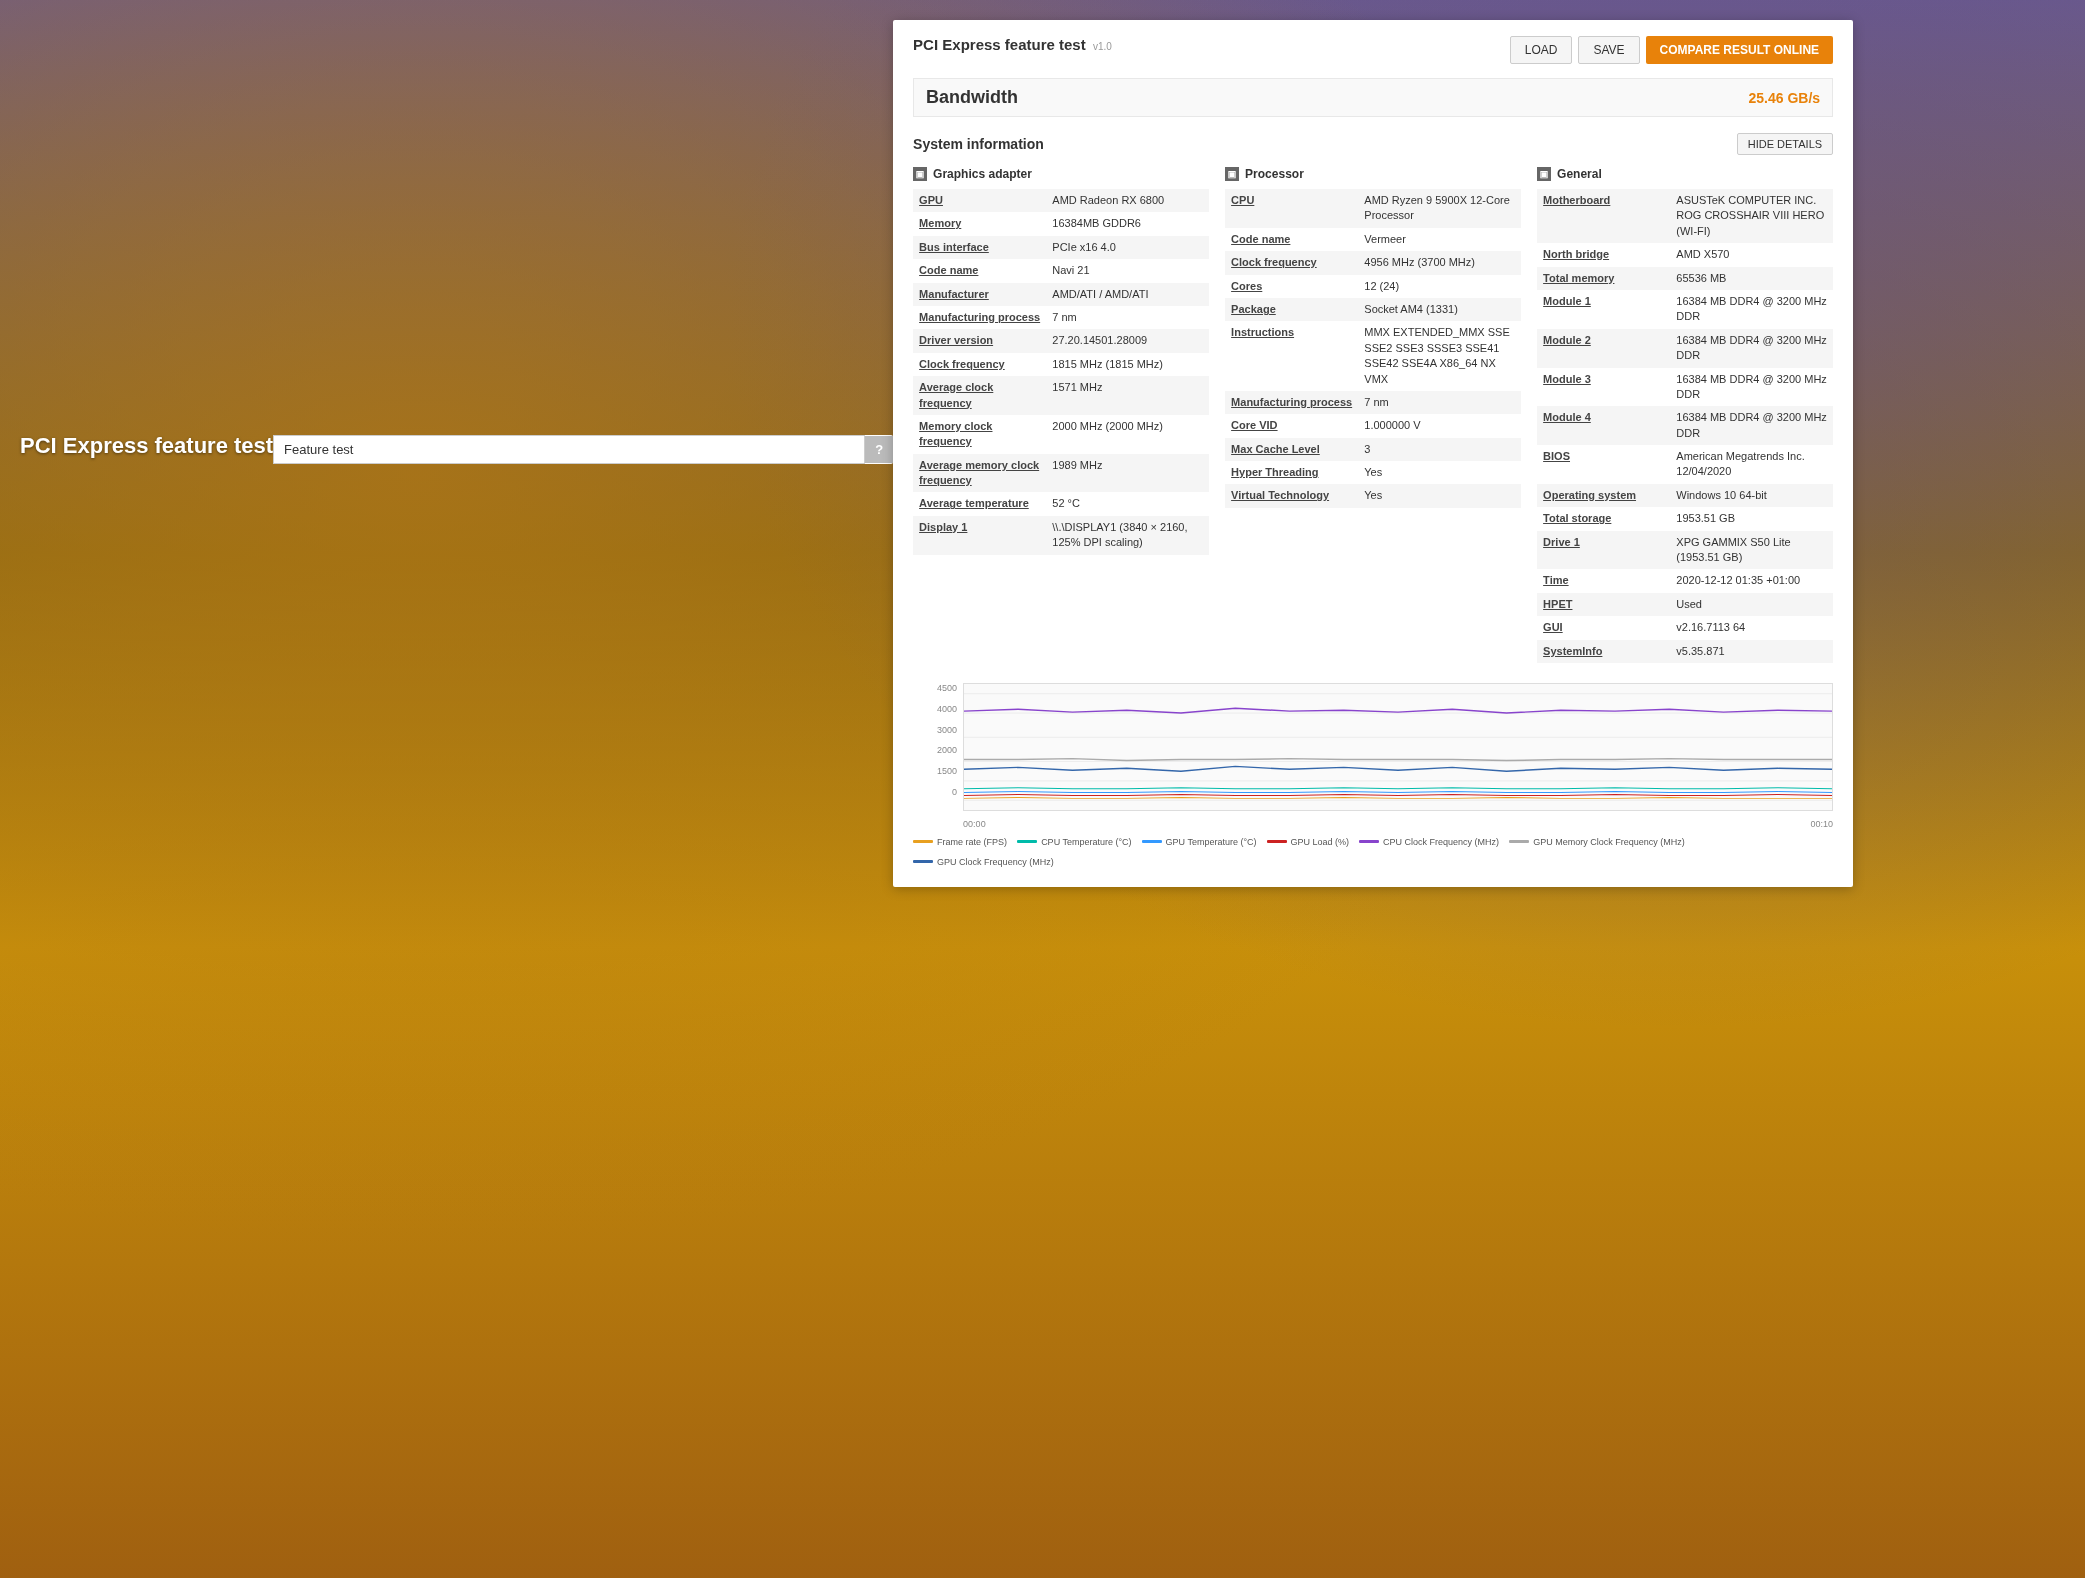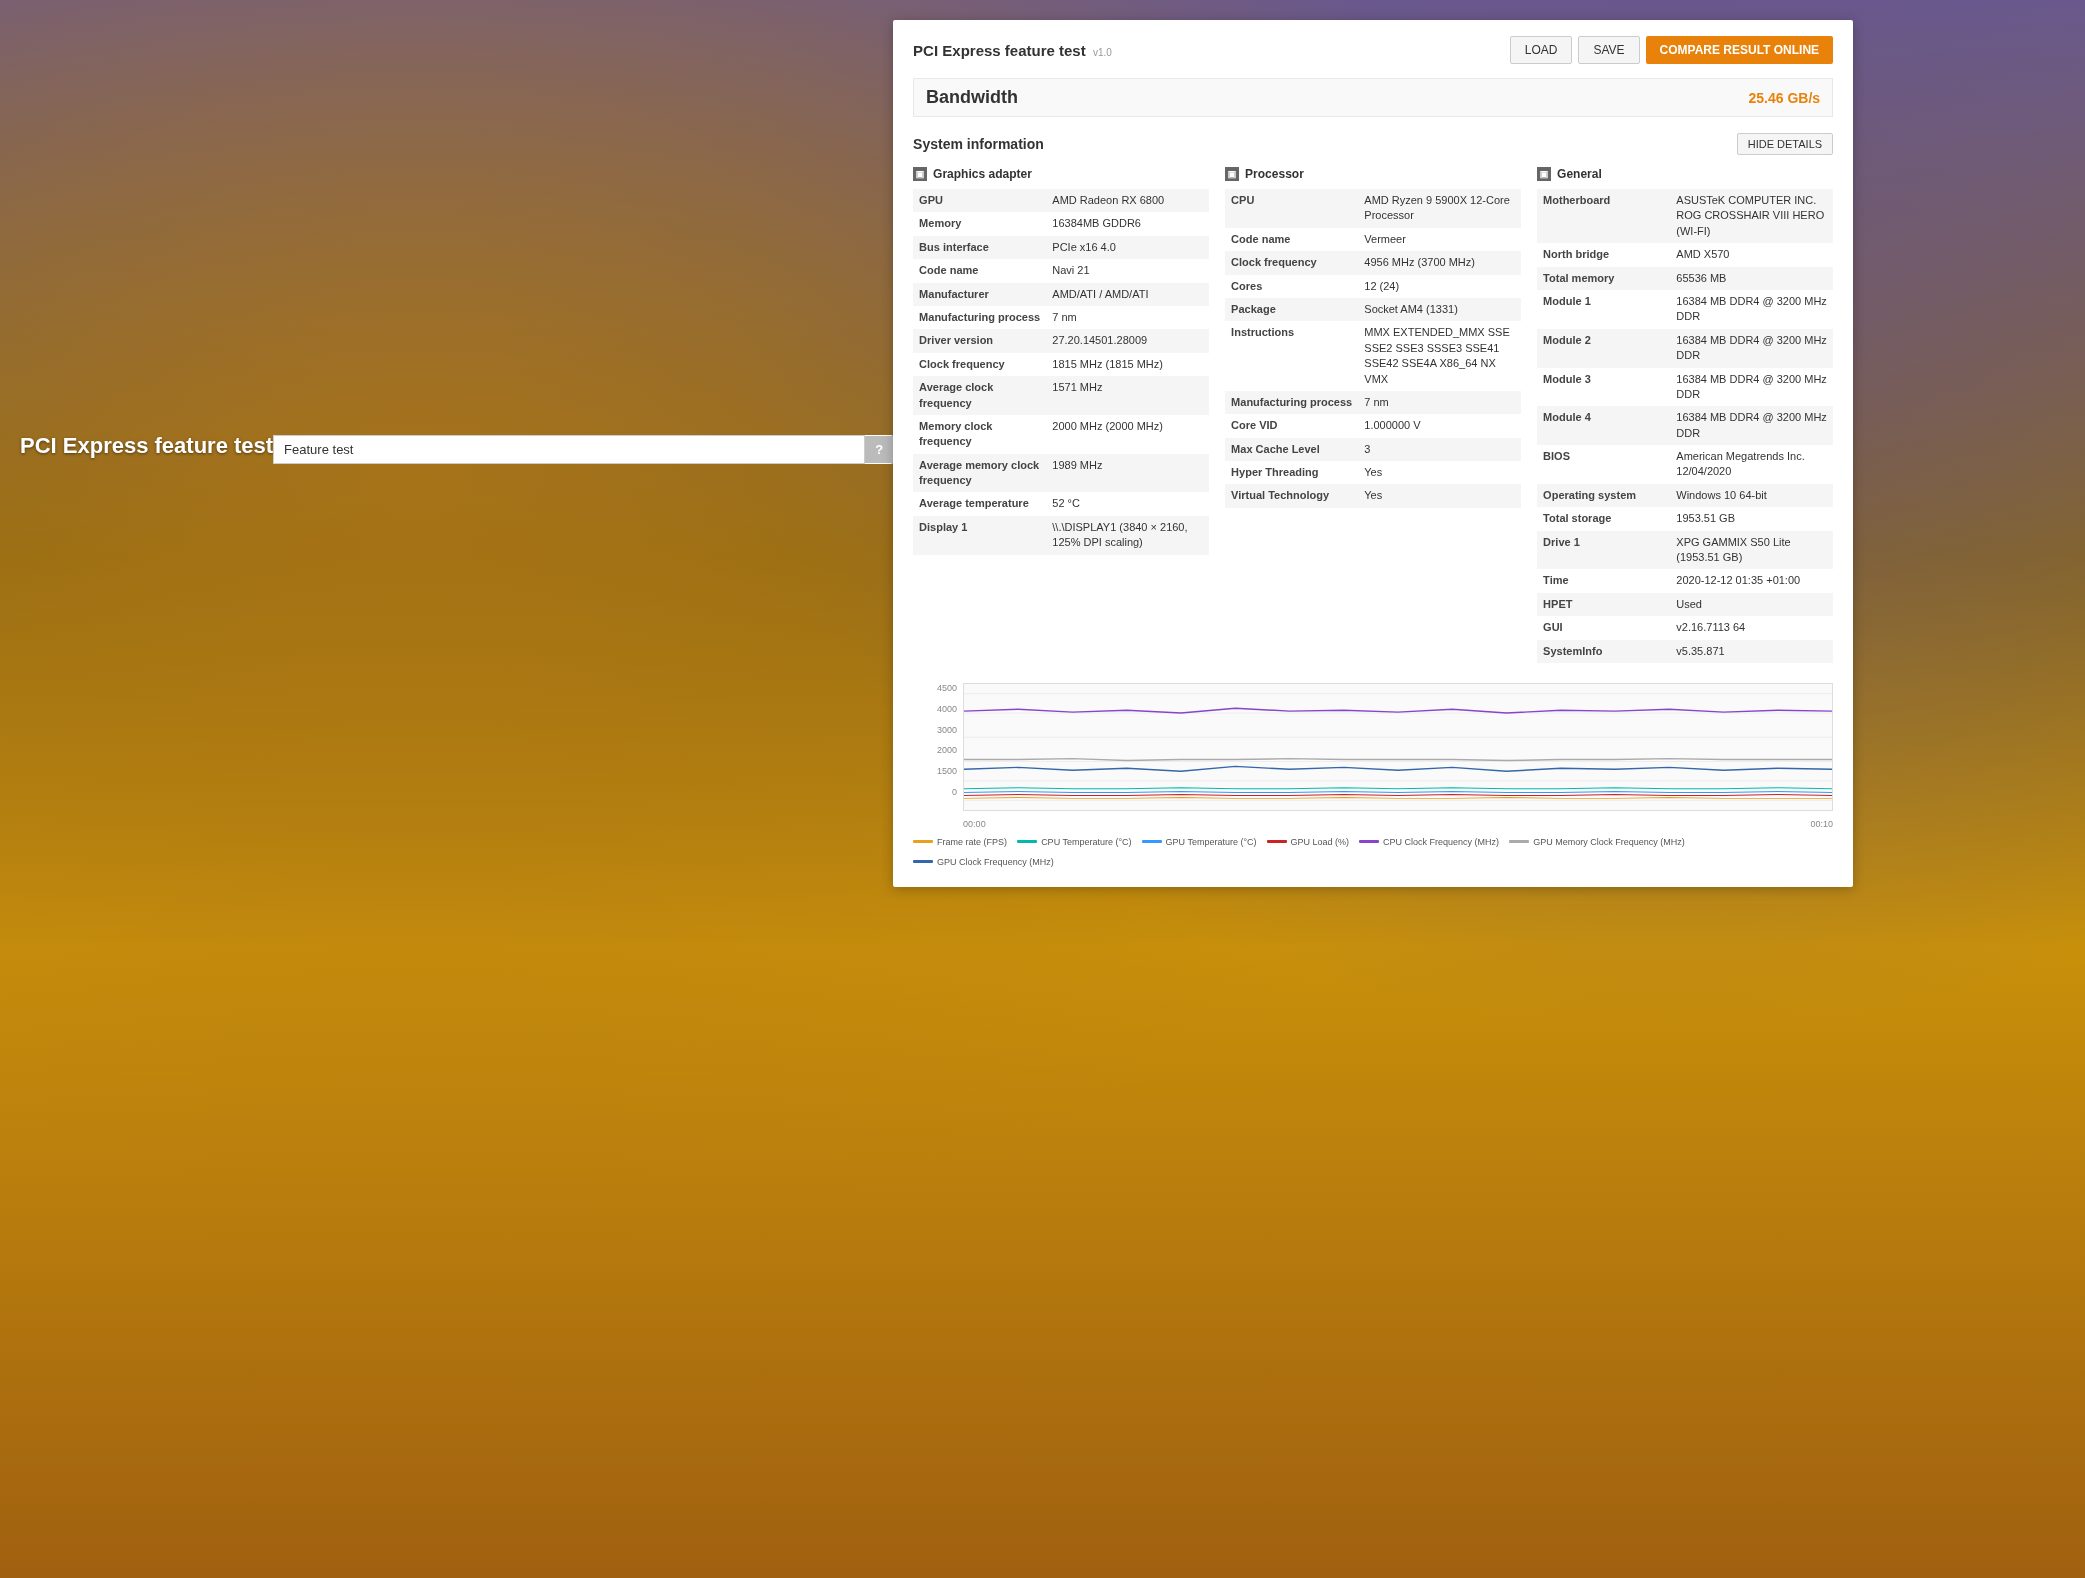--- a/index.html
+++ b/index.html
@@ -66,21 +66,21 @@
     .main-card {
       background: #fff;
       width: 960px;
       max-width: 100%;
       border-radius: 2px;
       padding: 16px 20px 20px;
       box-shadow: 0 2px 12px rgba(0,0,0,0.25);
     }
     .card-header {
       display: flex;
-      align-items: center;
+      align-items: flex-start;
       justify-content: space-between;
       margin-bottom: 14px;
     }
     .card-title {
       font-size: 15px;
       font-weight: 600;
       color: #333;
     }
     .version-tag {
       font-size: 10px;
@@ -179,20 +179,21 @@
     .info-table td {
       padding: 4px 6px;
       vertical-align: top;
       line-height: 1.4;
     }
     .info-table td:first-child {
       font-weight: 600;
       color: #444;
       width: 45%;
       font-size: 11px;
+      text-decoration: underline;
     }
     .info-table td:last-child {
       color: #333;
       font-size: 11px;
     }
     .monitoring-section {
       margin-top: 8px;
     }
     .monitoring-header {
       display: flex;

